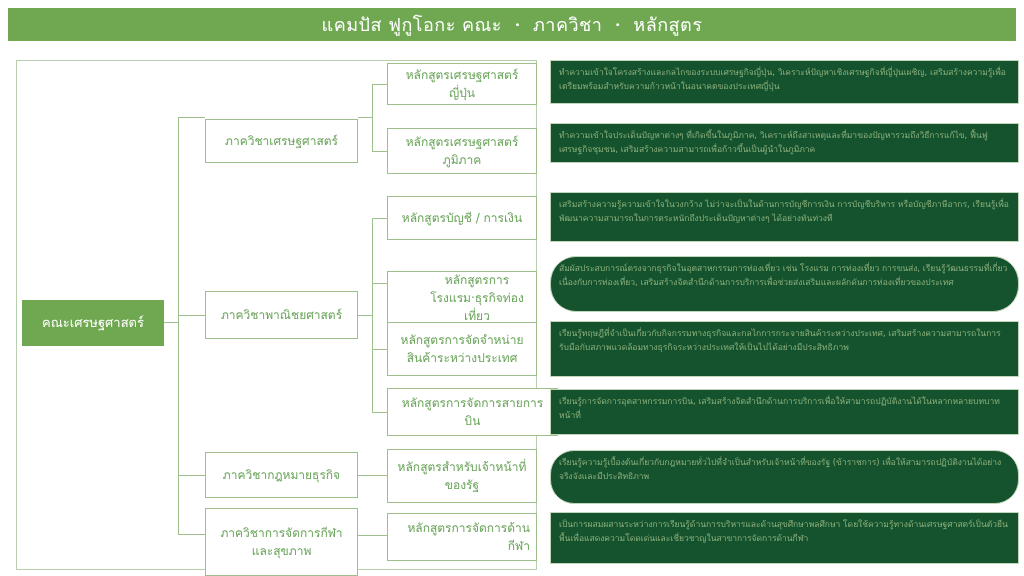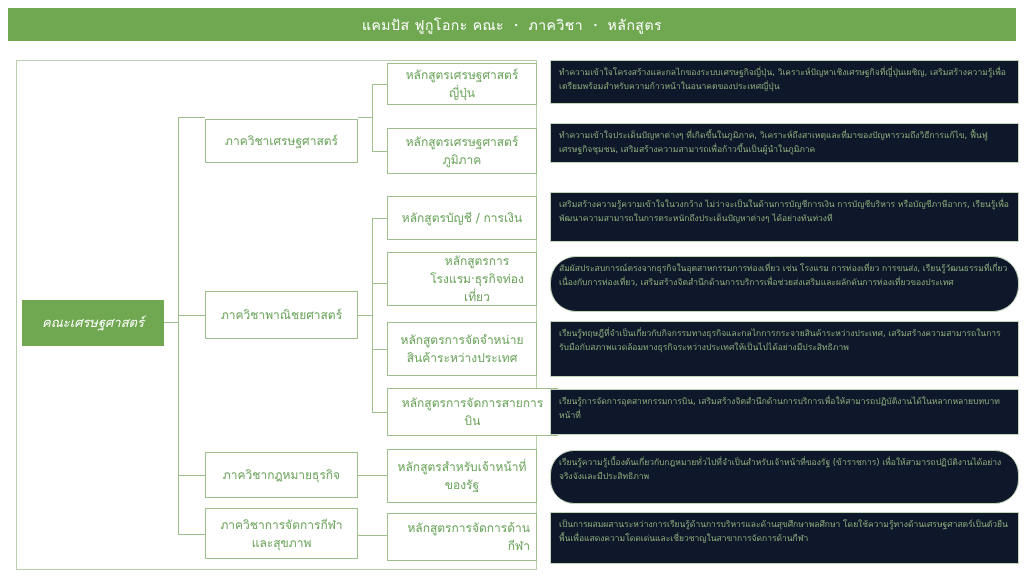--- a/index.html
+++ b/index.html
@@ -4,55 +4,55 @@
 <style>
   html,body{margin:0;padding:0;background:#ffffff;}
   body{font-family:"DejaVu Sans","Liberation Sans",sans-serif;}
   #stage{position:relative;width:1024px;height:576px;background:#ffffff;overflow:hidden;}
 
   
   .header-bar{
     position:absolute;left:8px;top:8px;width:1008px;height:33px;
     background:#6fa851;display:flex;align-items:center;justify-content:center;
   }
-  .header-bar .title{color:#ffffff;font-size:14px;letter-spacing:.5px;}
+  .header-bar .title{color:#ffffff;font-size:18px;letter-spacing:.5px;}
 
   
   .outer-frame{
     position:absolute;left:16px;top:60px;width:521px;height:510px;
     border:1px solid #b8cfae;box-sizing:border-box;background:#ffffff;
   }
 
   .node{
     position:absolute;box-sizing:border-box;display:flex;align-items:center;justify-content:center;
     text-align:center;background:#ffffff;border:1px solid #9cbf8c;color:#69a359;
     font-size:12px;line-height:1.5;padding:2px 6px;
   }
   .faculty{
     background:#6fa851;border:1px solid #6fa851;color:#ffffff;font-size:13px;
-    left:22px;top:300px;width:142px;height:46px;font-style:italic;
+    left:22px;top:300px;width:142px;height:46px;
   }
   .dept-1{left:205px;top:95px;width:153px;height:44px;margin-top:24px;}
   .dept-2{left:205px;top:291px;width:153px;height:48px;}
   .dept-3{left:205px;top:452px;width:153px;height:46px;}
-  .dept-4{left:205px;top:508px;width:153px;height:51px;}
+  .dept-4{left:205px;top:508px;width:153px;height:68px;}
 
   .prog-1{left:387px;top:63px;width:150px;height:42px;}
   .prog-2{left:387px;top:128px;width:150px;height:46px;}
   .prog-3{left:387px;top:196px;width:150px;height:44px;}
-  .prog-4{left:387px;top:252px;width:150px;height:54px;padding-left:36px;}
+  .prog-4{left:387px;top:271px;width:150px;height:54px;padding-left:36px;}
   .prog-5{left:387px;top:322px;width:150px;height:54px;}
   .prog-6{left:387px;top:388px;width:171px;height:48px;}
   .prog-7{left:387px;top:449px;width:150px;height:54px;}
   .prog-8{left:387px;top:513px;width:150px;height:48px;text-align:right;}
 
   
   .desc{
     position:absolute;left:550px;width:469px;box-sizing:border-box;
-    border:1px solid #c3d6ba;background:#0f172a;color:#8fb07e;
+    border:1px solid #c3d6ba;background:#14532d;color:#8fb07e;
     font-size:8.5px;line-height:1.7;padding:4px 8px;overflow:hidden;
   }
   .desc-1{top:60px;height:44px;}
   .desc-2{top:123px;height:40px;}
   .desc-3{top:192px;height:50px;}
   .desc-4{top:256px;height:56px;border-radius:26px;}
   .desc-5{top:321px;height:56px;}
   .desc-6{top:389px;height:46px;}
   .desc-7{top:450px;height:54px;border-radius:24px;}
   .desc-8{top:512px;height:52px;}

